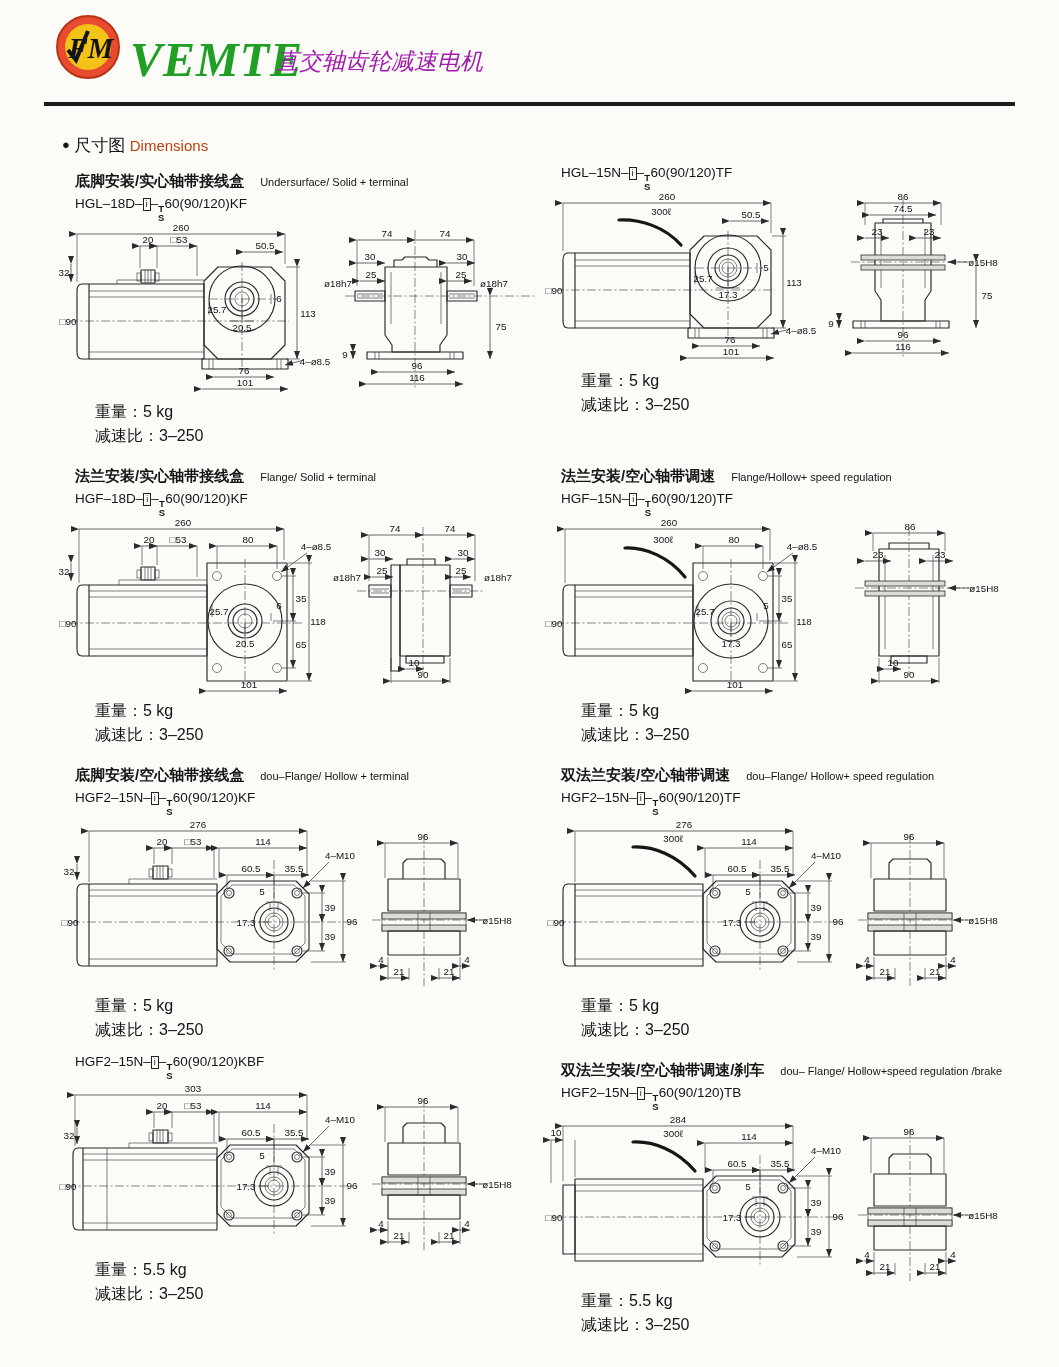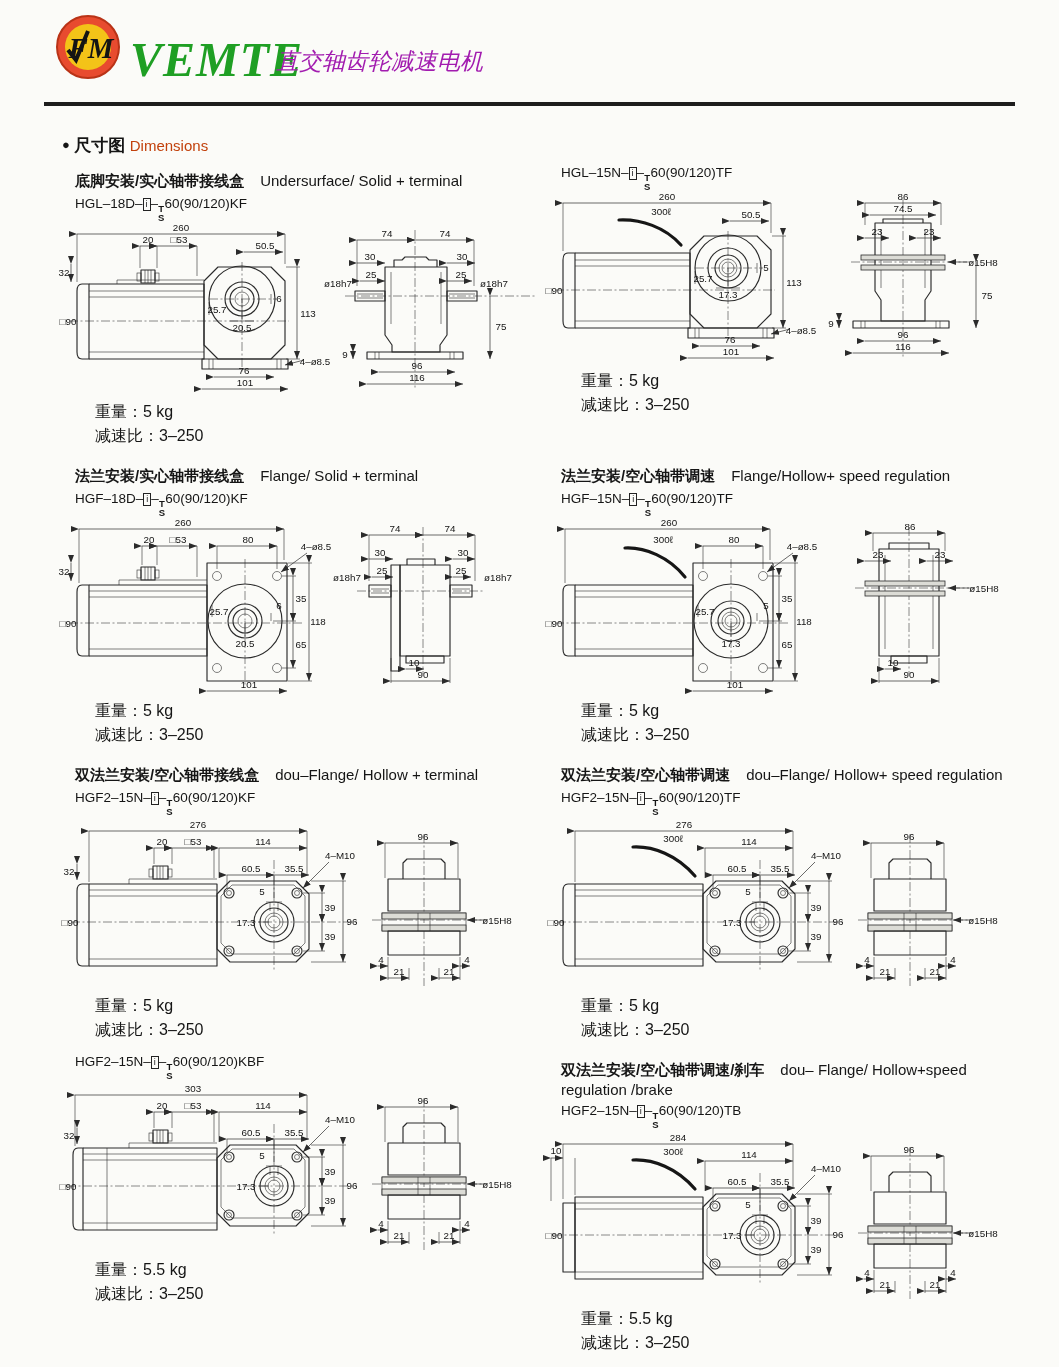--- a/index.html
+++ b/index.html
@@ -4,27 +4,27 @@
 <style>
   html,body{margin:0;padding:0}
   body{width:1059px;height:1367px;background:#fbfbf8;font-family:"Liberation Sans",sans-serif;color:#151515;position:relative;overflow:hidden}
   .header{position:relative;height:92px}
   .logo{position:absolute;left:55px;top:14px}
   .brand{position:absolute;left:130px;top:32px;font-family:"Liberation Serif",serif;font-style:italic;font-weight:700;font-size:48px;color:#1f9f24;letter-spacing:1px}
   .subtitle{position:absolute;left:276px;top:46px;font-family:"Liberation Serif",serif;font-style:italic;font-size:23px;color:#a21caf}
   .rule{height:4px;background:#1d1d1d;margin:10px 44px 0 44px}
   .section{margin:28px 0 4px 62px}
   .section .bullet{font-size:13px;vertical-align:2px}
-  .section .cn{font-weight:700;font-size:17px}
+  .section .cn{font-weight:400;font-size:17px}
   .section .en{font-size:15px;color:#c2410c}
   .grid{display:grid;grid-template-columns:486px 486px;margin-left:57px}
   .panel{margin-bottom:8px}
   .ptitle{margin:10px 0 0 18px}
   .ptitle .cn{font-weight:700;font-size:15px}
-  .ptitle .en{font-size:15px}
+  .ptitle .en{font-size:11px}
   .pmodel{font-size:13.5px;margin:4px 0 0 18px}
   .mbox{display:inline-block;border:1px solid #222;font-size:9px;line-height:9px;padding:1px 2px;vertical-align:1px}
   .frac{display:inline-flex;flex-direction:column;align-items:center;font-size:9.5px;line-height:8.5px;vertical-align:-4px;font-weight:600}
   .pweight{font-size:16px;line-height:1.5;margin:2px 0 0 38px}
   svg.draw{display:block;margin-top:2px}
   svg.draw .dt{font:500 9.8px "Liberation Sans",sans-serif;fill:#141414;text-anchor:middle}
   .ln{fill:none;stroke:#2b2b2b;stroke-width:1.15;stroke-linejoin:round}
   .tn{fill:none;stroke:#2b2b2b;stroke-width:.6}
   .cl{fill:none;stroke:#2b2b2b;stroke-width:.55;stroke-dasharray:9 2.5 2 2.5}
   .dim{fill:none;stroke:#2b2b2b;stroke-width:.7;marker-start:url(#ah);marker-end:url(#ah)}
@@ -472,21 +472,21 @@
           <line class="tn" x1="396" y1="139" x2="396" y2="164"></line>
     </g>
   </svg>
   <div class="pweight">
     <div><span>重量：</span><span>5 kg</span></div>
     <div><span>减速比：</span><span>3–250</span></div>
   </div>
 </div>
 
 <div class="panel">
-  <div class="ptitle"><span class="cn">双法兰安装/空心轴带接线盒</span>　<span class="en">dou–Flange/ Hollow + terminal</span></div>
+  <div class="ptitle"><span class="cn">底脚安装/空心轴带接线盒</span>　<span class="en">dou–Flange/ Hollow + terminal</span></div>
   <div class="pmodel"><span>HGF2–15N–</span><span class="mbox">i</span><span>–</span><span class="frac">
           <span>T</span>
           <span>S</span>
         </span><span>60(90/120)KF</span></div>
   <svg class="draw" width="486" height="174" viewBox="0 0 486 174">
     <g>
       <line class="dim" x1="32" y1="13" x2="250" y2="13"></line>
           <text class="dt" x="141" y="10">276</text>
       <line class="tn" x1="32" y1="13" x2="32" y2="64"></line>
           <line class="tn" x1="250" y1="13" x2="250" y2="58"></line>

